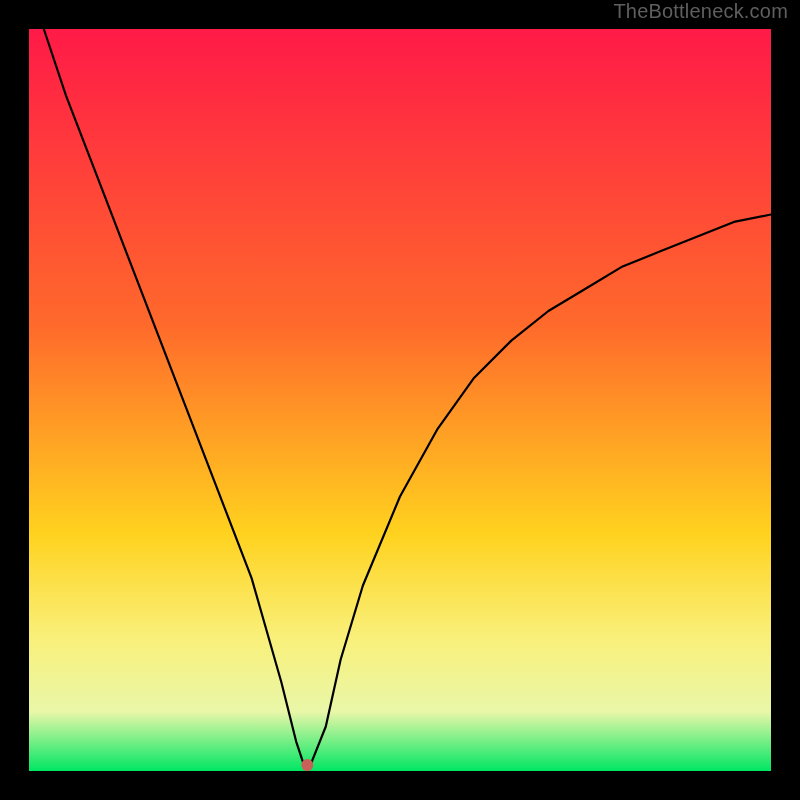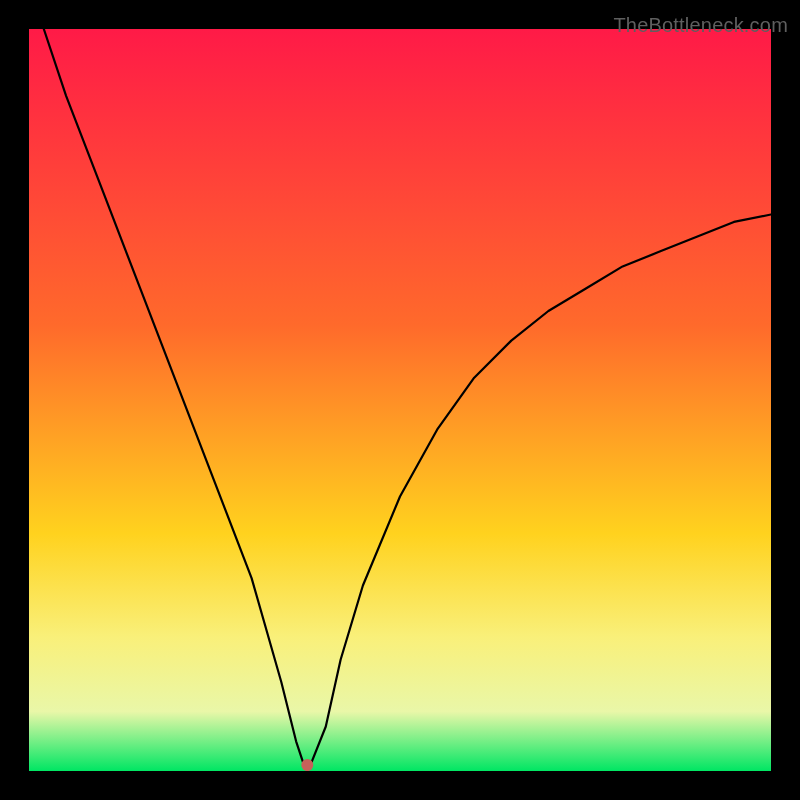--- a/index.html
+++ b/index.html
@@ -18,21 +18,21 @@
   }
   .plot {
     position: absolute;
     left: 29px;
     top: 29px;
     width: 742px;
     height: 742px;
   }
   .watermark {
     position: absolute;
-    top: 14px;
+    top: 0;
     right: 12px;
     color: #5f5f5f;
     font-size: 20px;
     font-weight: 500;
     letter-spacing: 0.2px;
     user-select: none;
   }
 </style>
 </head>
 <body>

